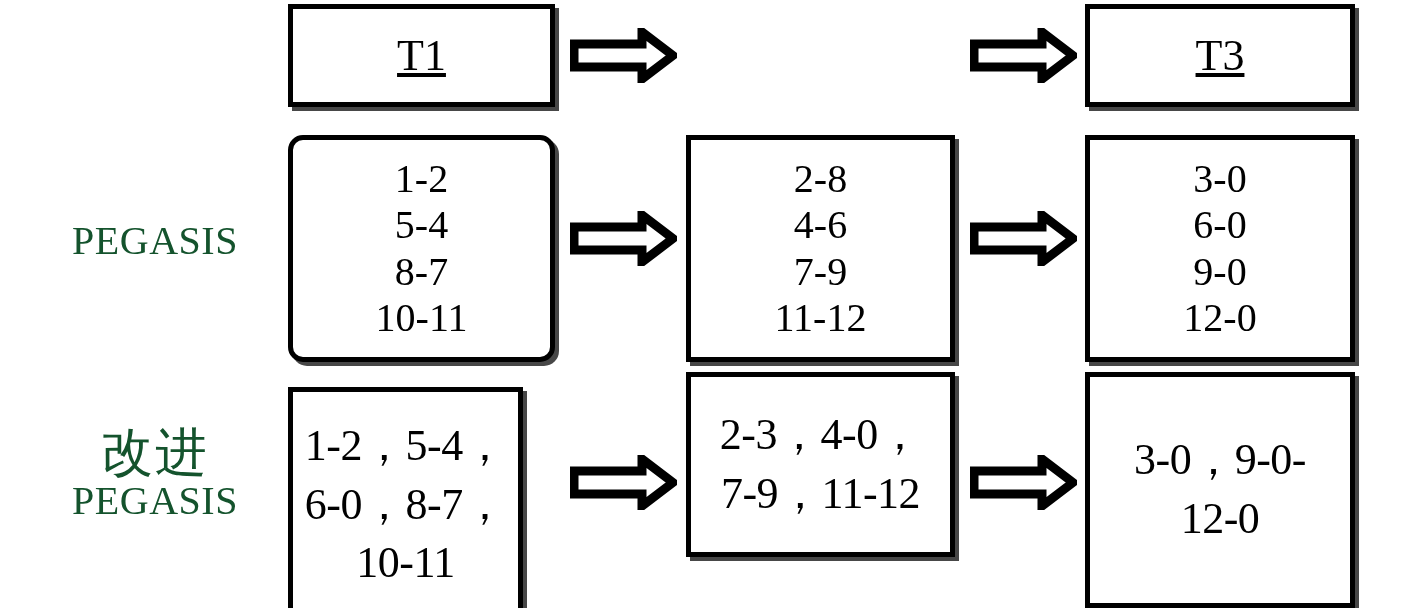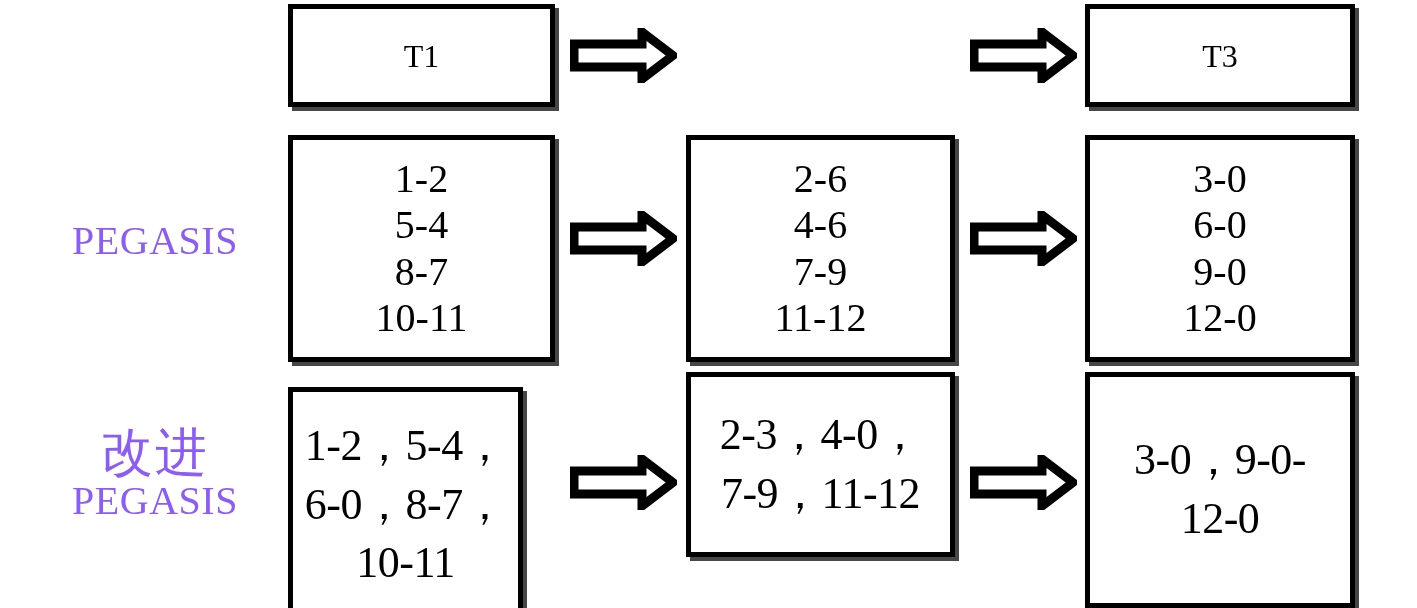--- a/index.html
+++ b/index.html
@@ -22,21 +22,21 @@
   }
 
   
   .row-label {
     position: absolute;
     text-align: center;
     font-size: 40px;
     line-height: 1.05;
     letter-spacing: 0.5px;
     white-space: nowrap;
-    color: #8b5cf6;
+    color: #14532d;
   }
   .row-label .cn {
     display: block;
     font-family: "DejaVu Sans", "Liberation Sans", sans-serif;
     font-size: 52px;
     letter-spacing: 2px;
   }
   .row-label .en {
     display: block;
   }
@@ -56,22 +56,23 @@
   .box .box-text {
     display: block;
     width: 100%;
     text-align: center;
     font-size: 40px;
     line-height: 1.16;
     white-space: pre-line;
     color: #000;
   }
   .box.header .box-text {
-    font-size: 32px;
+    font-size: 44px;
     line-height: 1;
+    text-decoration: underline;
   }
   .box.wide-text .box-text {
     font-size: 44px;
     line-height: 1.33;
     white-space: pre-line;
     letter-spacing: -0.5px;
   }
 
   
   .arrow {
@@ -107,35 +108,35 @@
   </span>
 
   <div class="box header" style="left:1085px; top:4px; width:270px; height:103px;">
     <span class="box-text">T3</span>
   </div>
 
   <div class="row-label" style="left:40px; top:220px; width:230px;">
     <span class="en">PEGASIS</span>
   </div>
 
-  <div class="box" style="left:288px; top:135px; width:267px; height:227px;">
+  <div class="box" style="left:288px; top:135px; width:267px; height:227px;border-radius:15px;">
     <span class="box-text">1-2
 5-4
 8-7
 10-11</span>
   </div>
 
   <span class="arrow" style="left:570px; top:211px; width:107px; height:55px;">
     <svg viewBox="0 0 107 55" preserveAspectRatio="none">
       <path d="M4 16 L72 16 L72 4 L103 27.5 L72 51 L72 39 L4 39 Z" fill="#ffffff" stroke="#000000" stroke-width="9" stroke-linejoin="miter"></path>
     </svg>
   </span>
 
   <div class="box" style="left:686px; top:135px; width:269px; height:227px;">
-    <span class="box-text">2-6
+    <span class="box-text">2-8
 4-6
 7-9
 11-12</span>
   </div>
 
   <span class="arrow" style="left:970px; top:211px; width:107px; height:55px;">
     <svg viewBox="0 0 107 55" preserveAspectRatio="none">
       <path d="M4 16 L72 16 L72 4 L103 27.5 L72 51 L72 39 L4 39 Z" fill="#ffffff" stroke="#000000" stroke-width="9" stroke-linejoin="miter"></path>
     </svg>
   </span>

